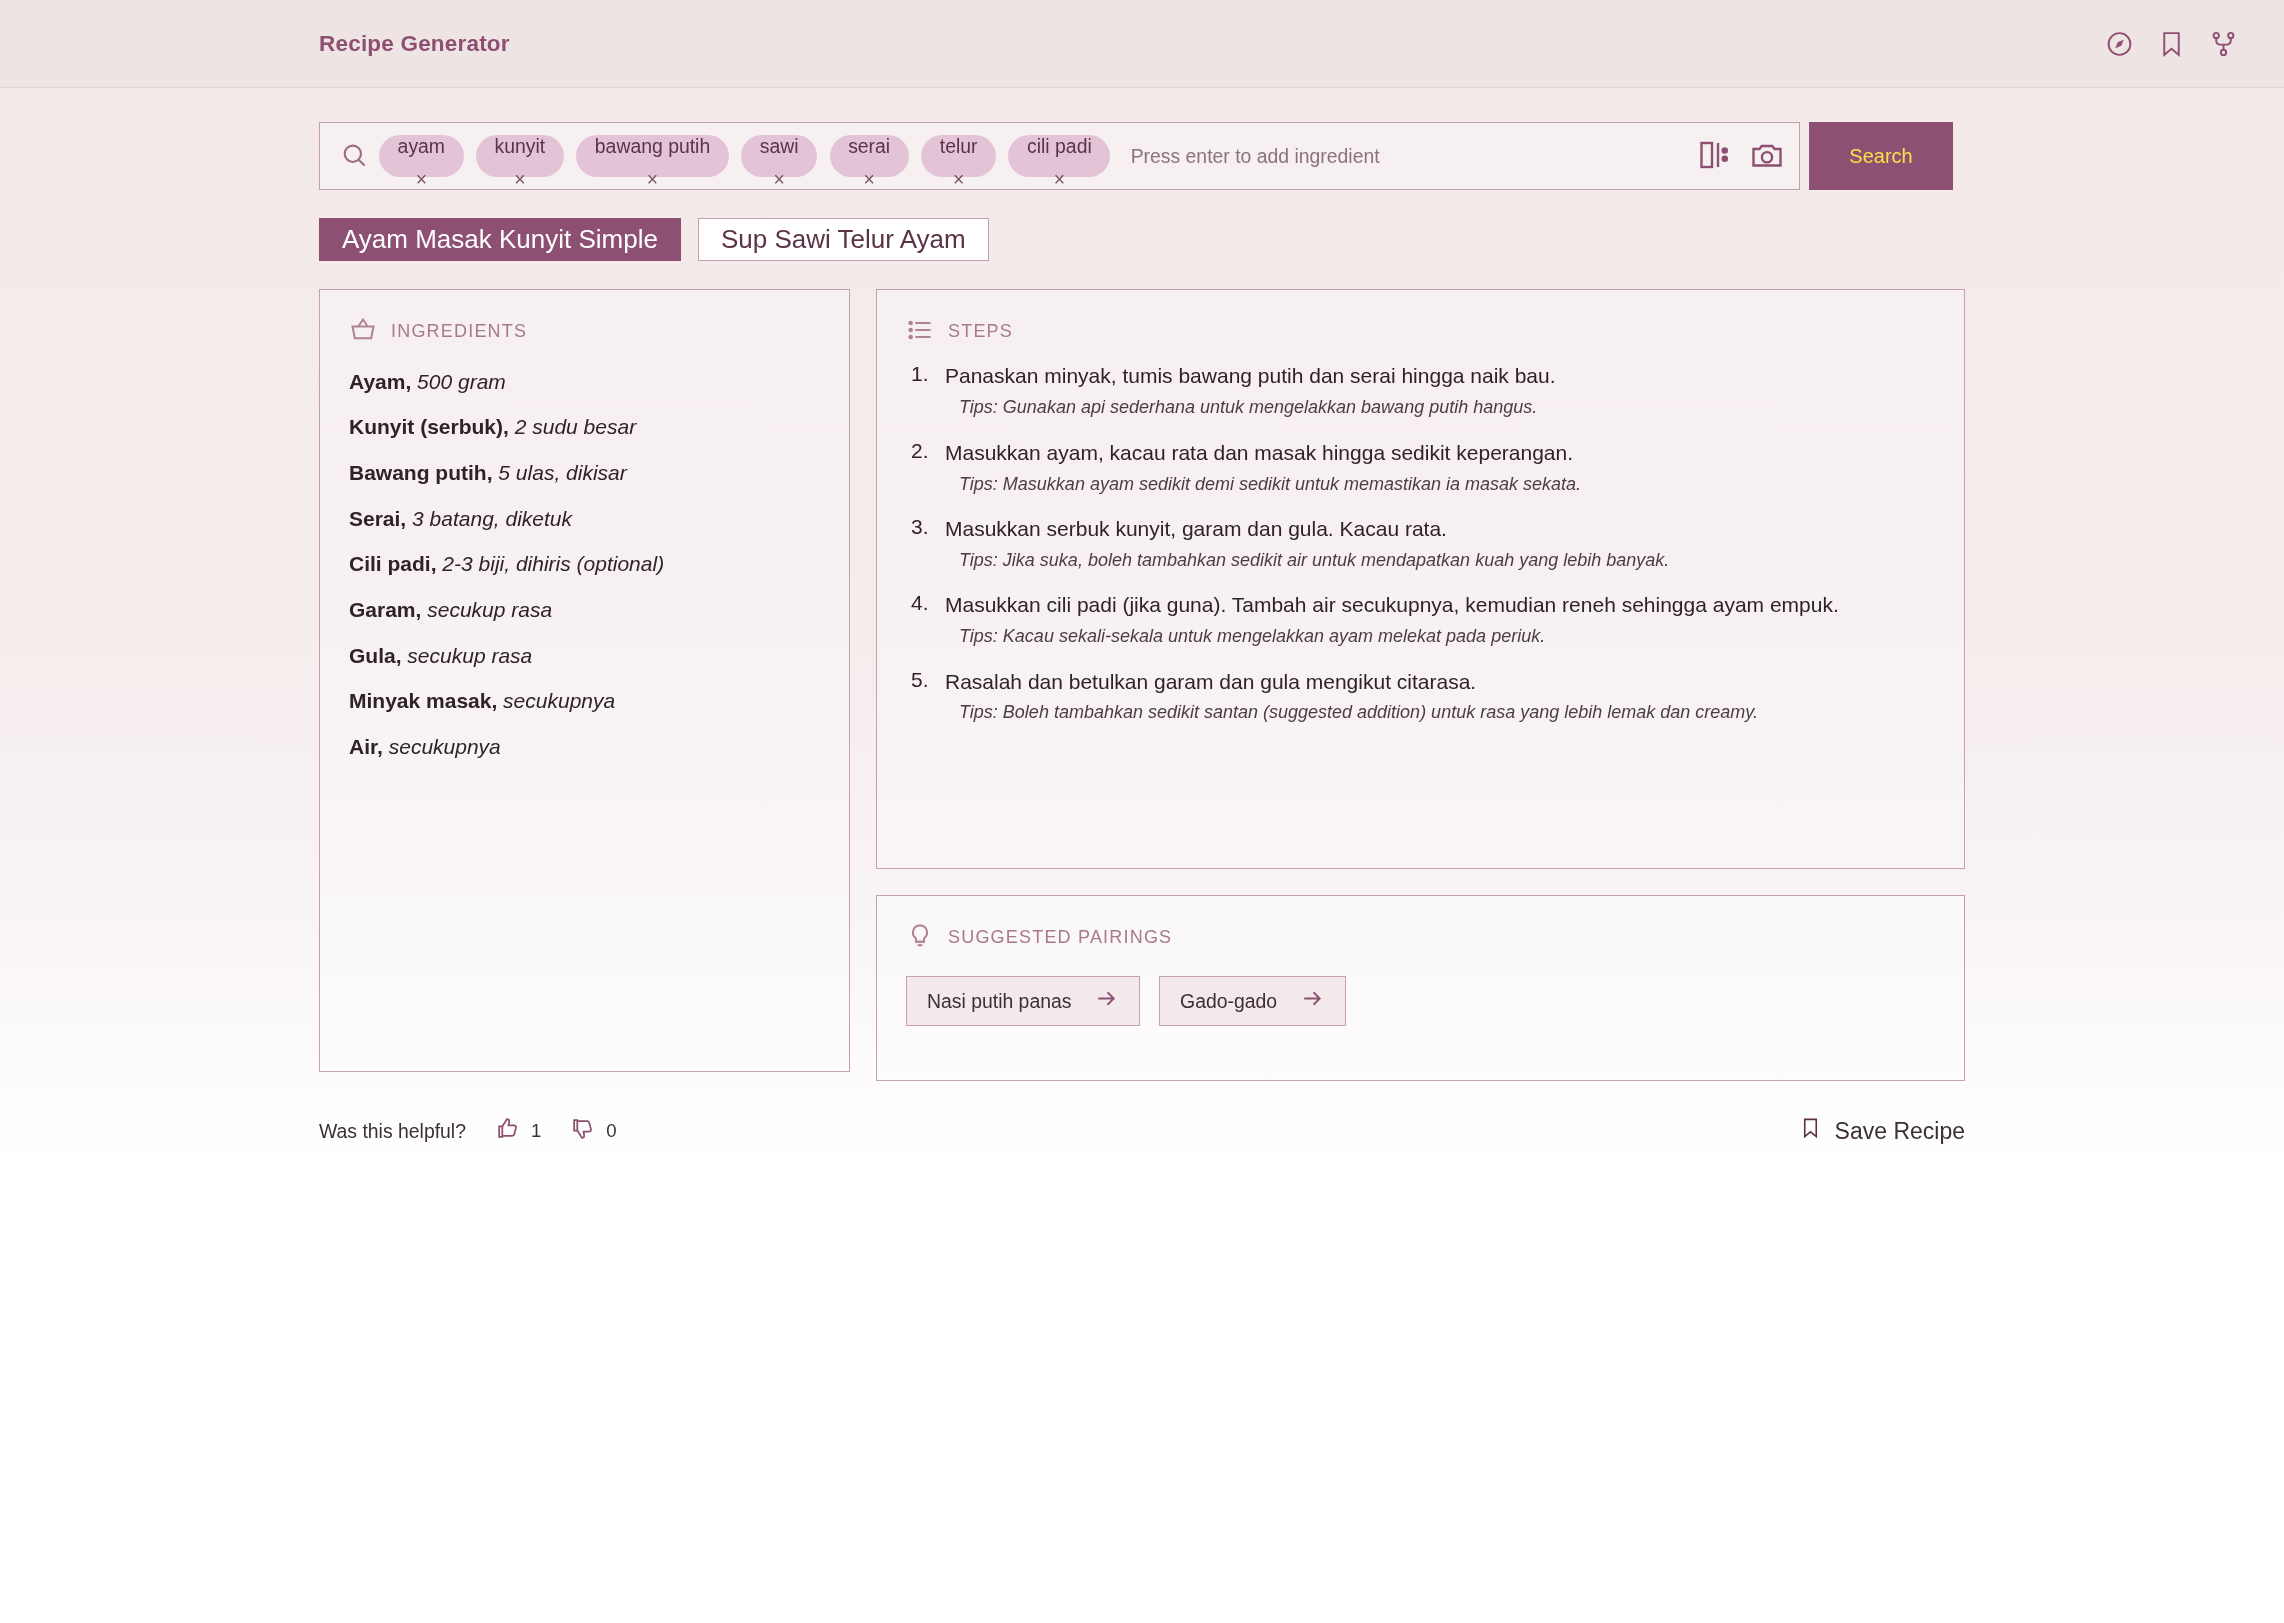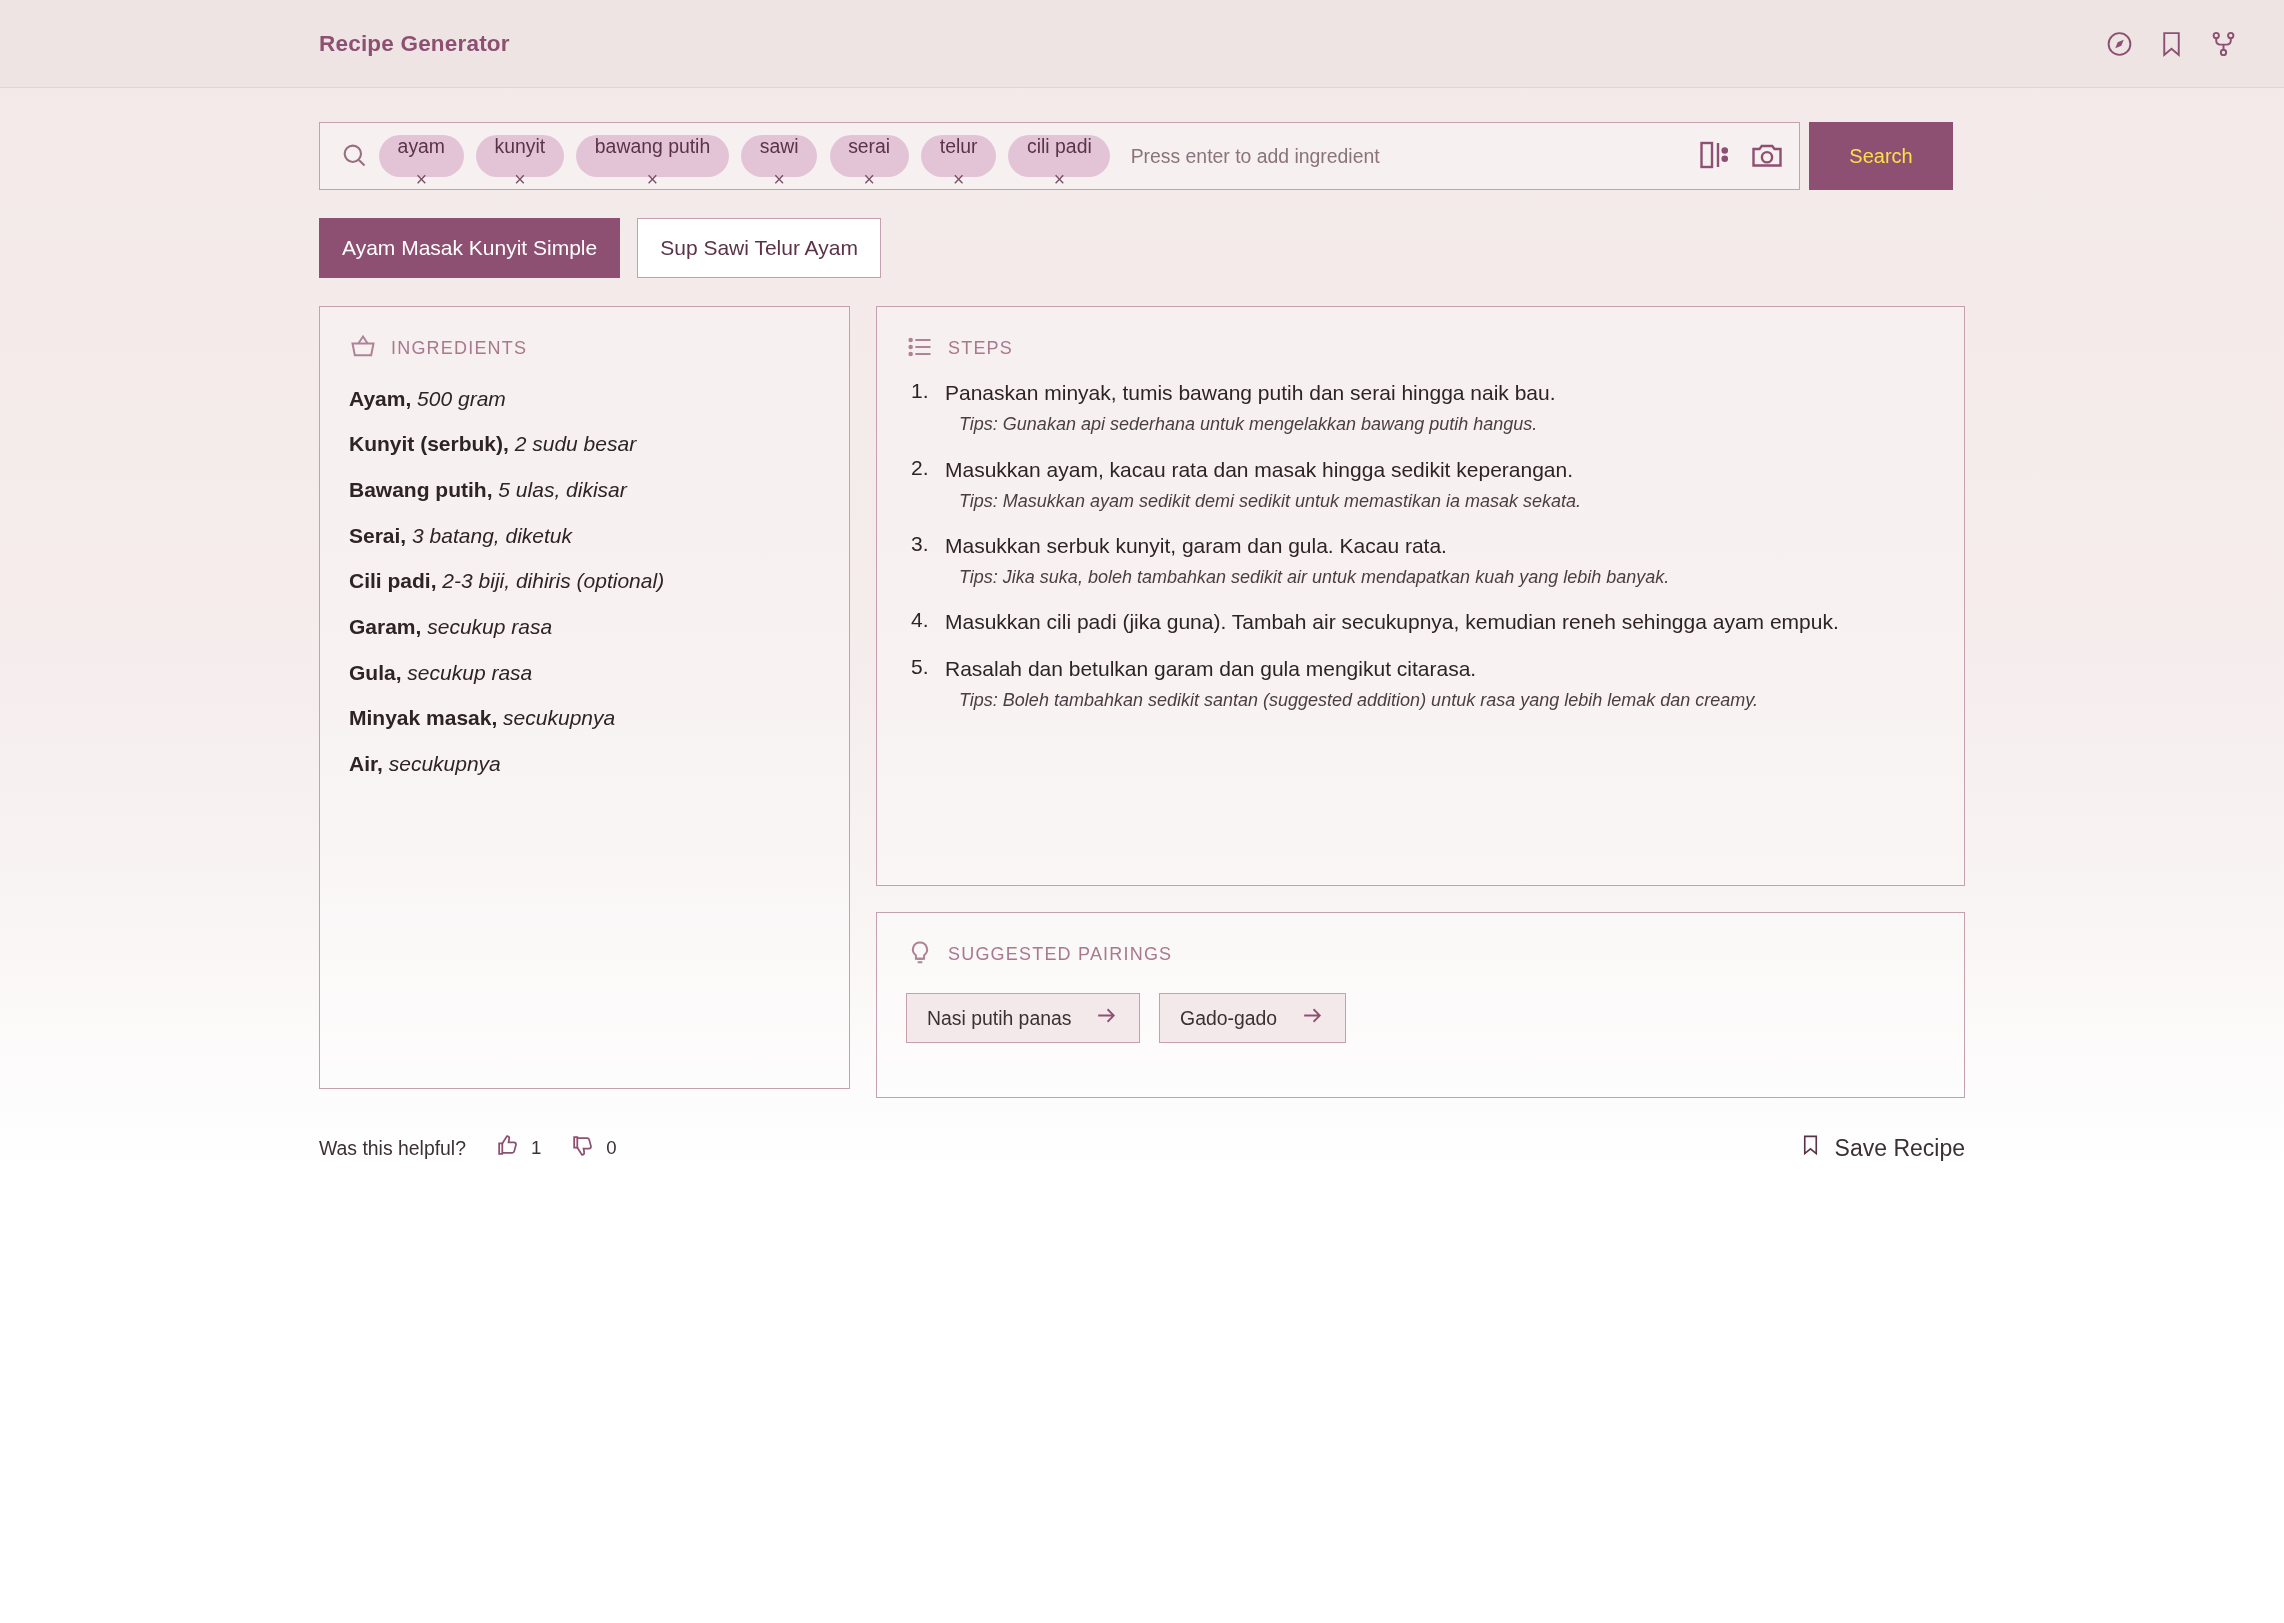--- a/index.html
+++ b/index.html
@@ -102,25 +102,25 @@
   }
 
   
   .tabs {
     margin-top: 28px;
     padding-left: 319px;
     display: flex;
     gap: 17px;
   }
   .tab {
-    height: 60px;
+    height: 43px;
     display: flex;
     align-items: center;
     padding: 16px 22px;
-    font-size: 21px;
+    font-size: 26px;
     border: 1.5px solid #c6a0b0;
     color: #5b3347;
     background: #ffffff;
     cursor: pointer;
     white-space: nowrap;
   }
   .tab.active {
     background: #8d4f72;
     border-color: #8d4f72;
     color: #ffffff;
@@ -420,20 +420,21 @@
             <div class="tip">Tips: Masukkan ayam sedikit demi sedikit untuk memastikan ia masak sekata.</div>
           </div>
           <div class="step">
             <span class="num">3.</span>
             <div class="txt">Masukkan serbuk kunyit, garam dan gula. Kacau rata.</div>
             <div class="tip">Tips: Jika suka, boleh tambahkan sedikit air untuk mendapatkan kuah yang lebih banyak.</div>
           </div>
           <div class="step">
             <span class="num">4.</span>
             <div class="txt">Masukkan cili padi (jika guna). Tambah air secukupnya, kemudian reneh sehingga ayam empuk.</div>
+            <div class="tip">Tips: Kacau sekali-sekala untuk mengelakkan ayam melekat pada periuk.</div>
           </div>
           <div class="step">
             <span class="num">5.</span>
             <div class="txt">Rasalah dan betulkan garam dan gula mengikut citarasa.</div>
             <div class="tip">Tips: Boleh tambahkan sedikit santan (suggested addition) untuk rasa yang lebih lemak dan creamy.</div>
           </div>
         </div>
       </div>
 
       <div class="panel pair-panel">

